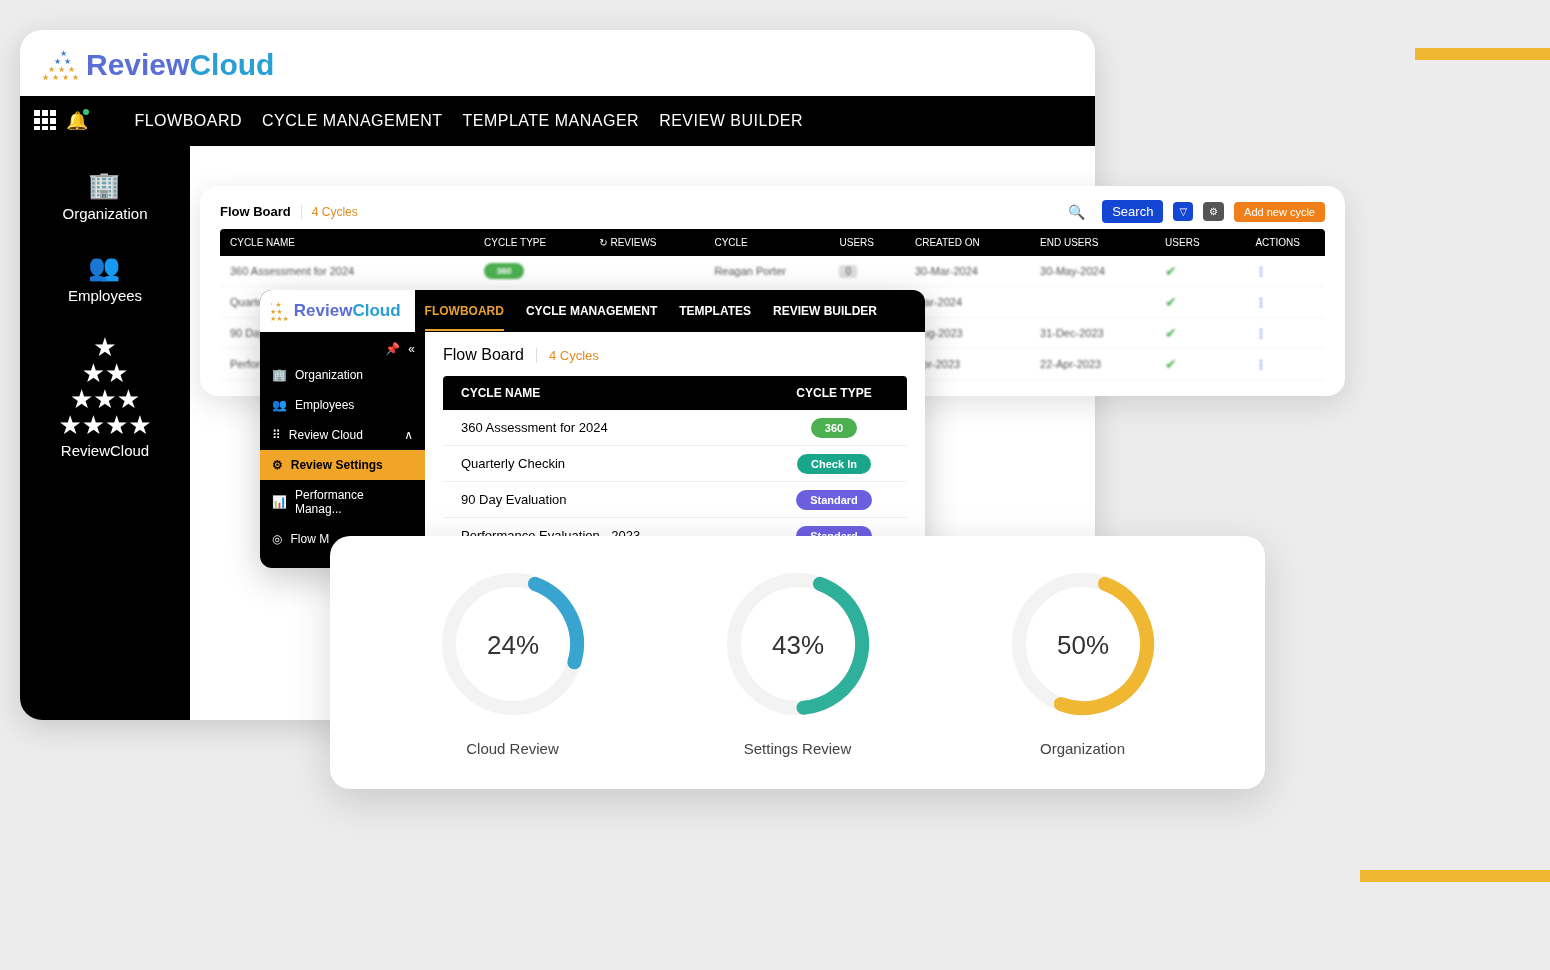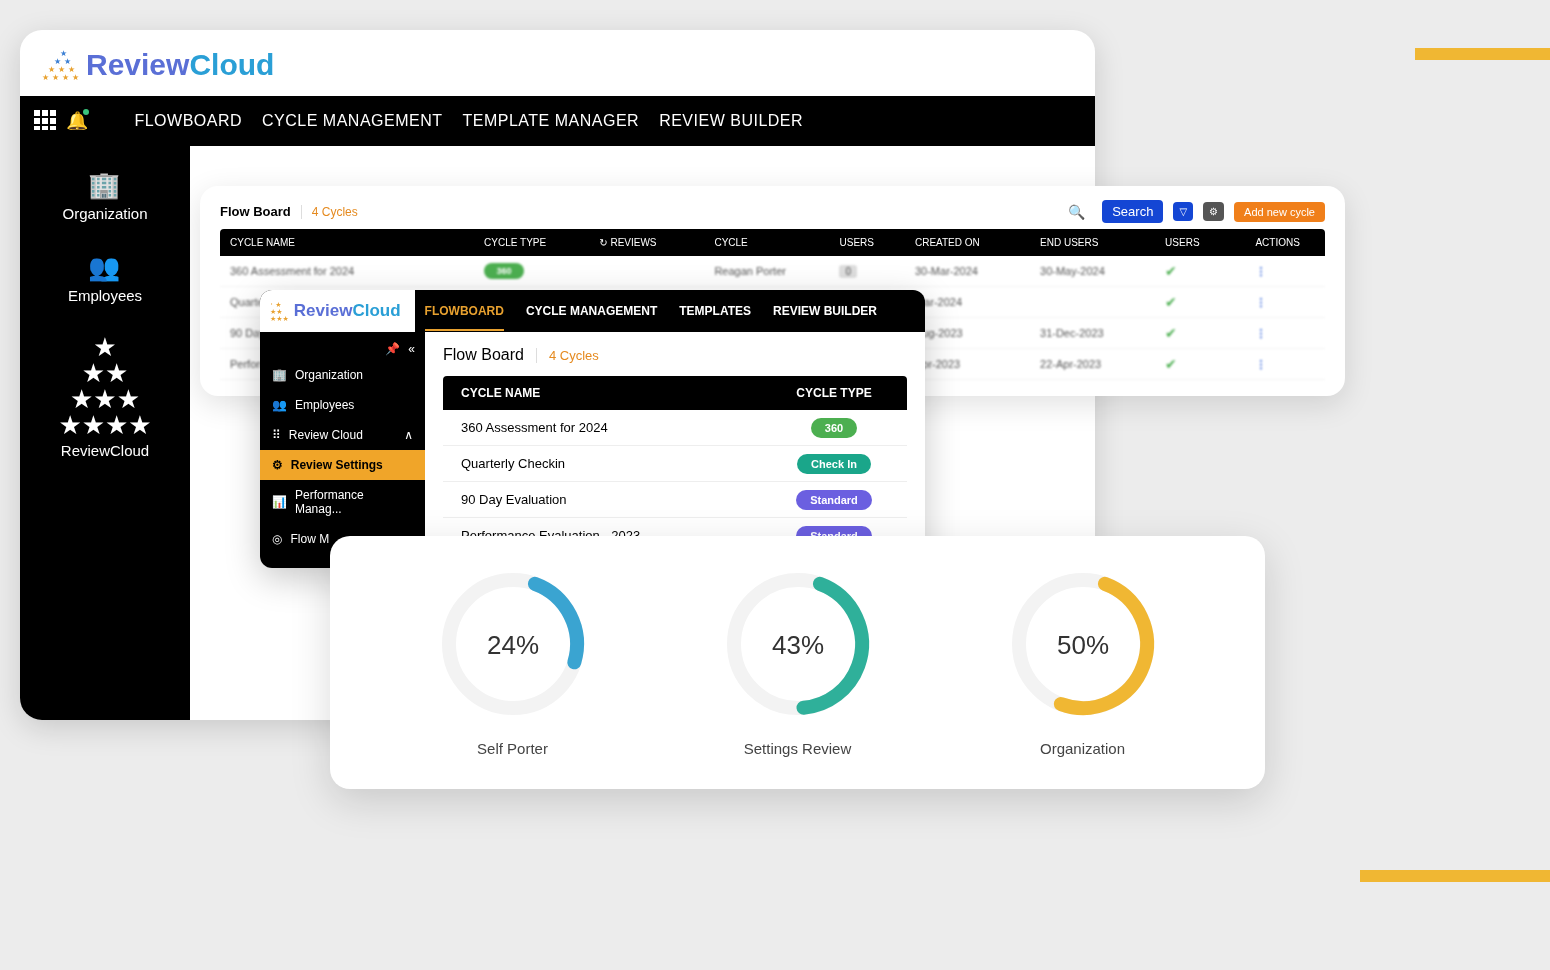--- a/index.html
+++ b/index.html
@@ -288,21 +288,21 @@
   </div>
 </div>
 
 <div class="win4">
   <div class="gauges" id="gauges">
       <div class="gauge"><svg viewBox="0 0 160 160">
     <circle class="gauge-bg" cx="80" cy="80" r="64"></circle>
     <circle class="gauge-fg" cx="80" cy="80" r="64" stroke="#3aa4d1" stroke-dasharray="96.50972631827844 402.1238596594935" transform="rotate(-70 80 80)"></circle>
     <text class="gauge-text" x="80" y="90" text-anchor="middle">24%</text>
   </svg>
-  <div class="gauge-label">Self Porter</div></div>
+  <div class="gauge-label">Cloud Review</div></div>
       <div class="gauge"><svg viewBox="0 0 160 160">
     <circle class="gauge-bg" cx="80" cy="80" r="64"></circle>
     <circle class="gauge-fg" cx="80" cy="80" r="64" stroke="#2fb09a" stroke-dasharray="172.9132596535822 402.1238596594935" transform="rotate(-70 80 80)"></circle>
     <text class="gauge-text" x="80" y="90" text-anchor="middle">43%</text>
   </svg>
   <div class="gauge-label">Settings Review</div></div>
       <div class="gauge"><svg viewBox="0 0 160 160">
     <circle class="gauge-bg" cx="80" cy="80" r="64"></circle>
     <circle class="gauge-fg" cx="80" cy="80" r="64" stroke="#f0b733" stroke-dasharray="201.06192982974676 402.1238596594935" transform="rotate(-70 80 80)"></circle>
     <text class="gauge-text" x="80" y="90" text-anchor="middle">50%</text>

